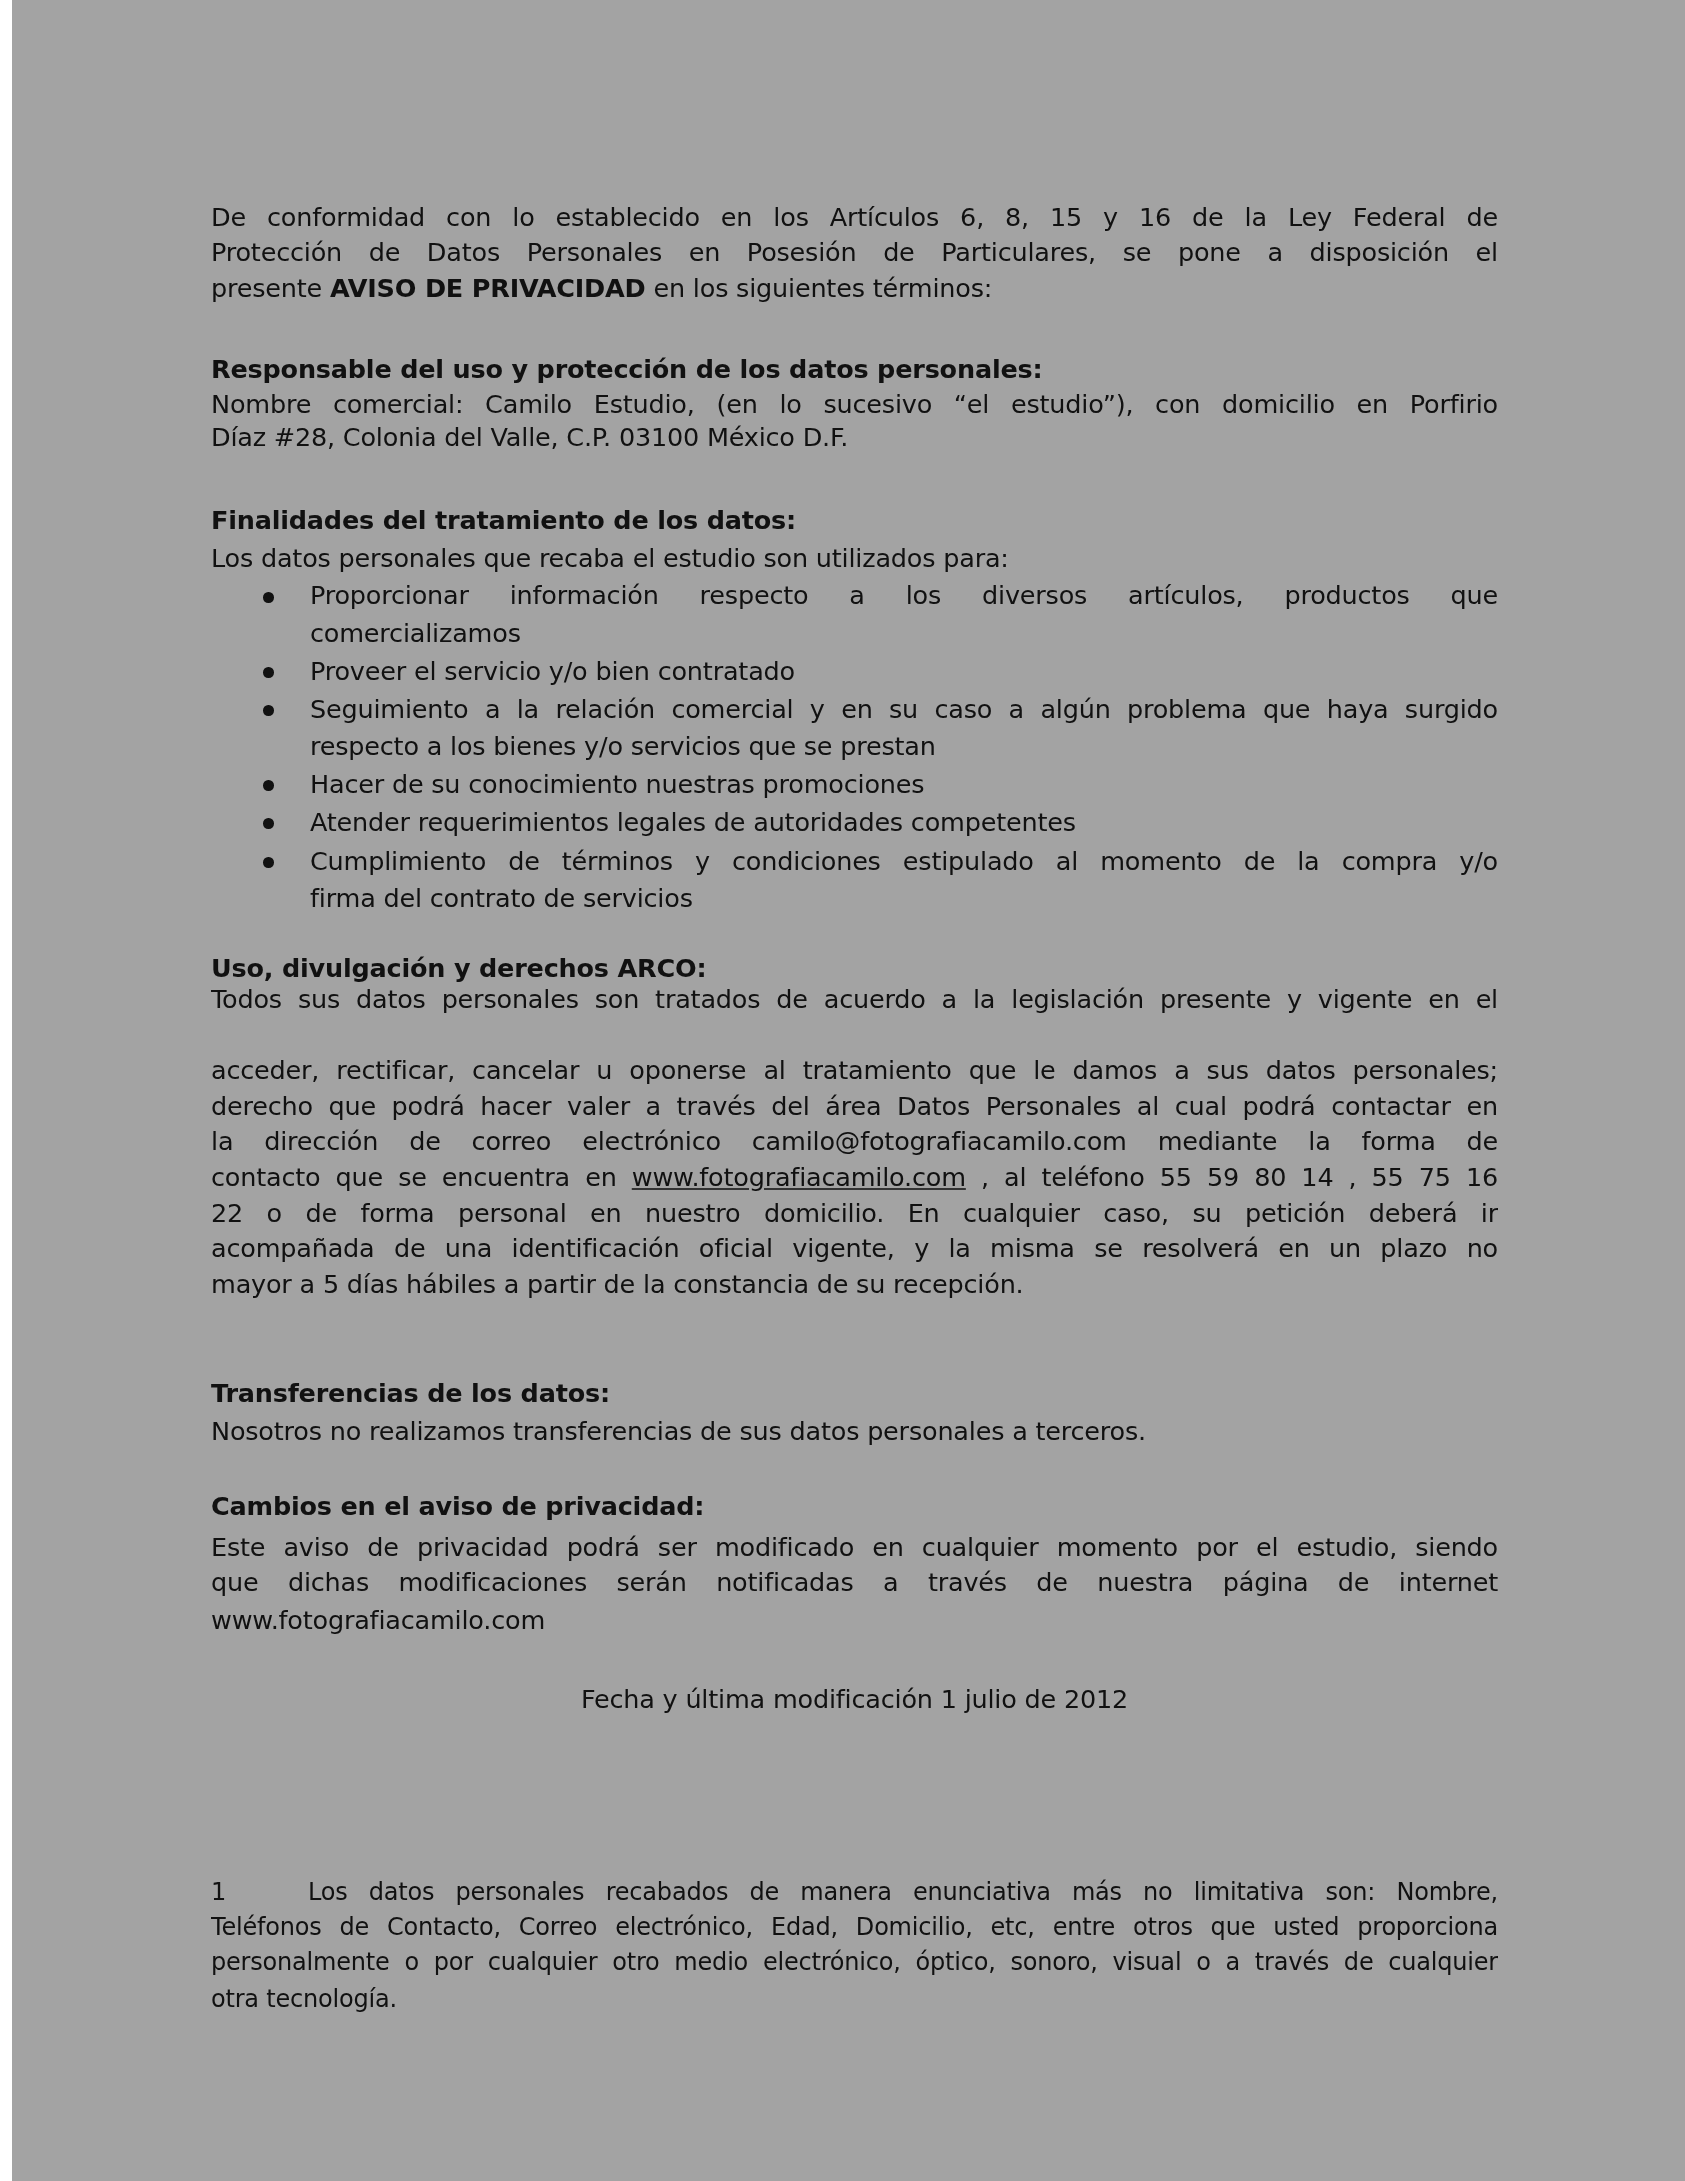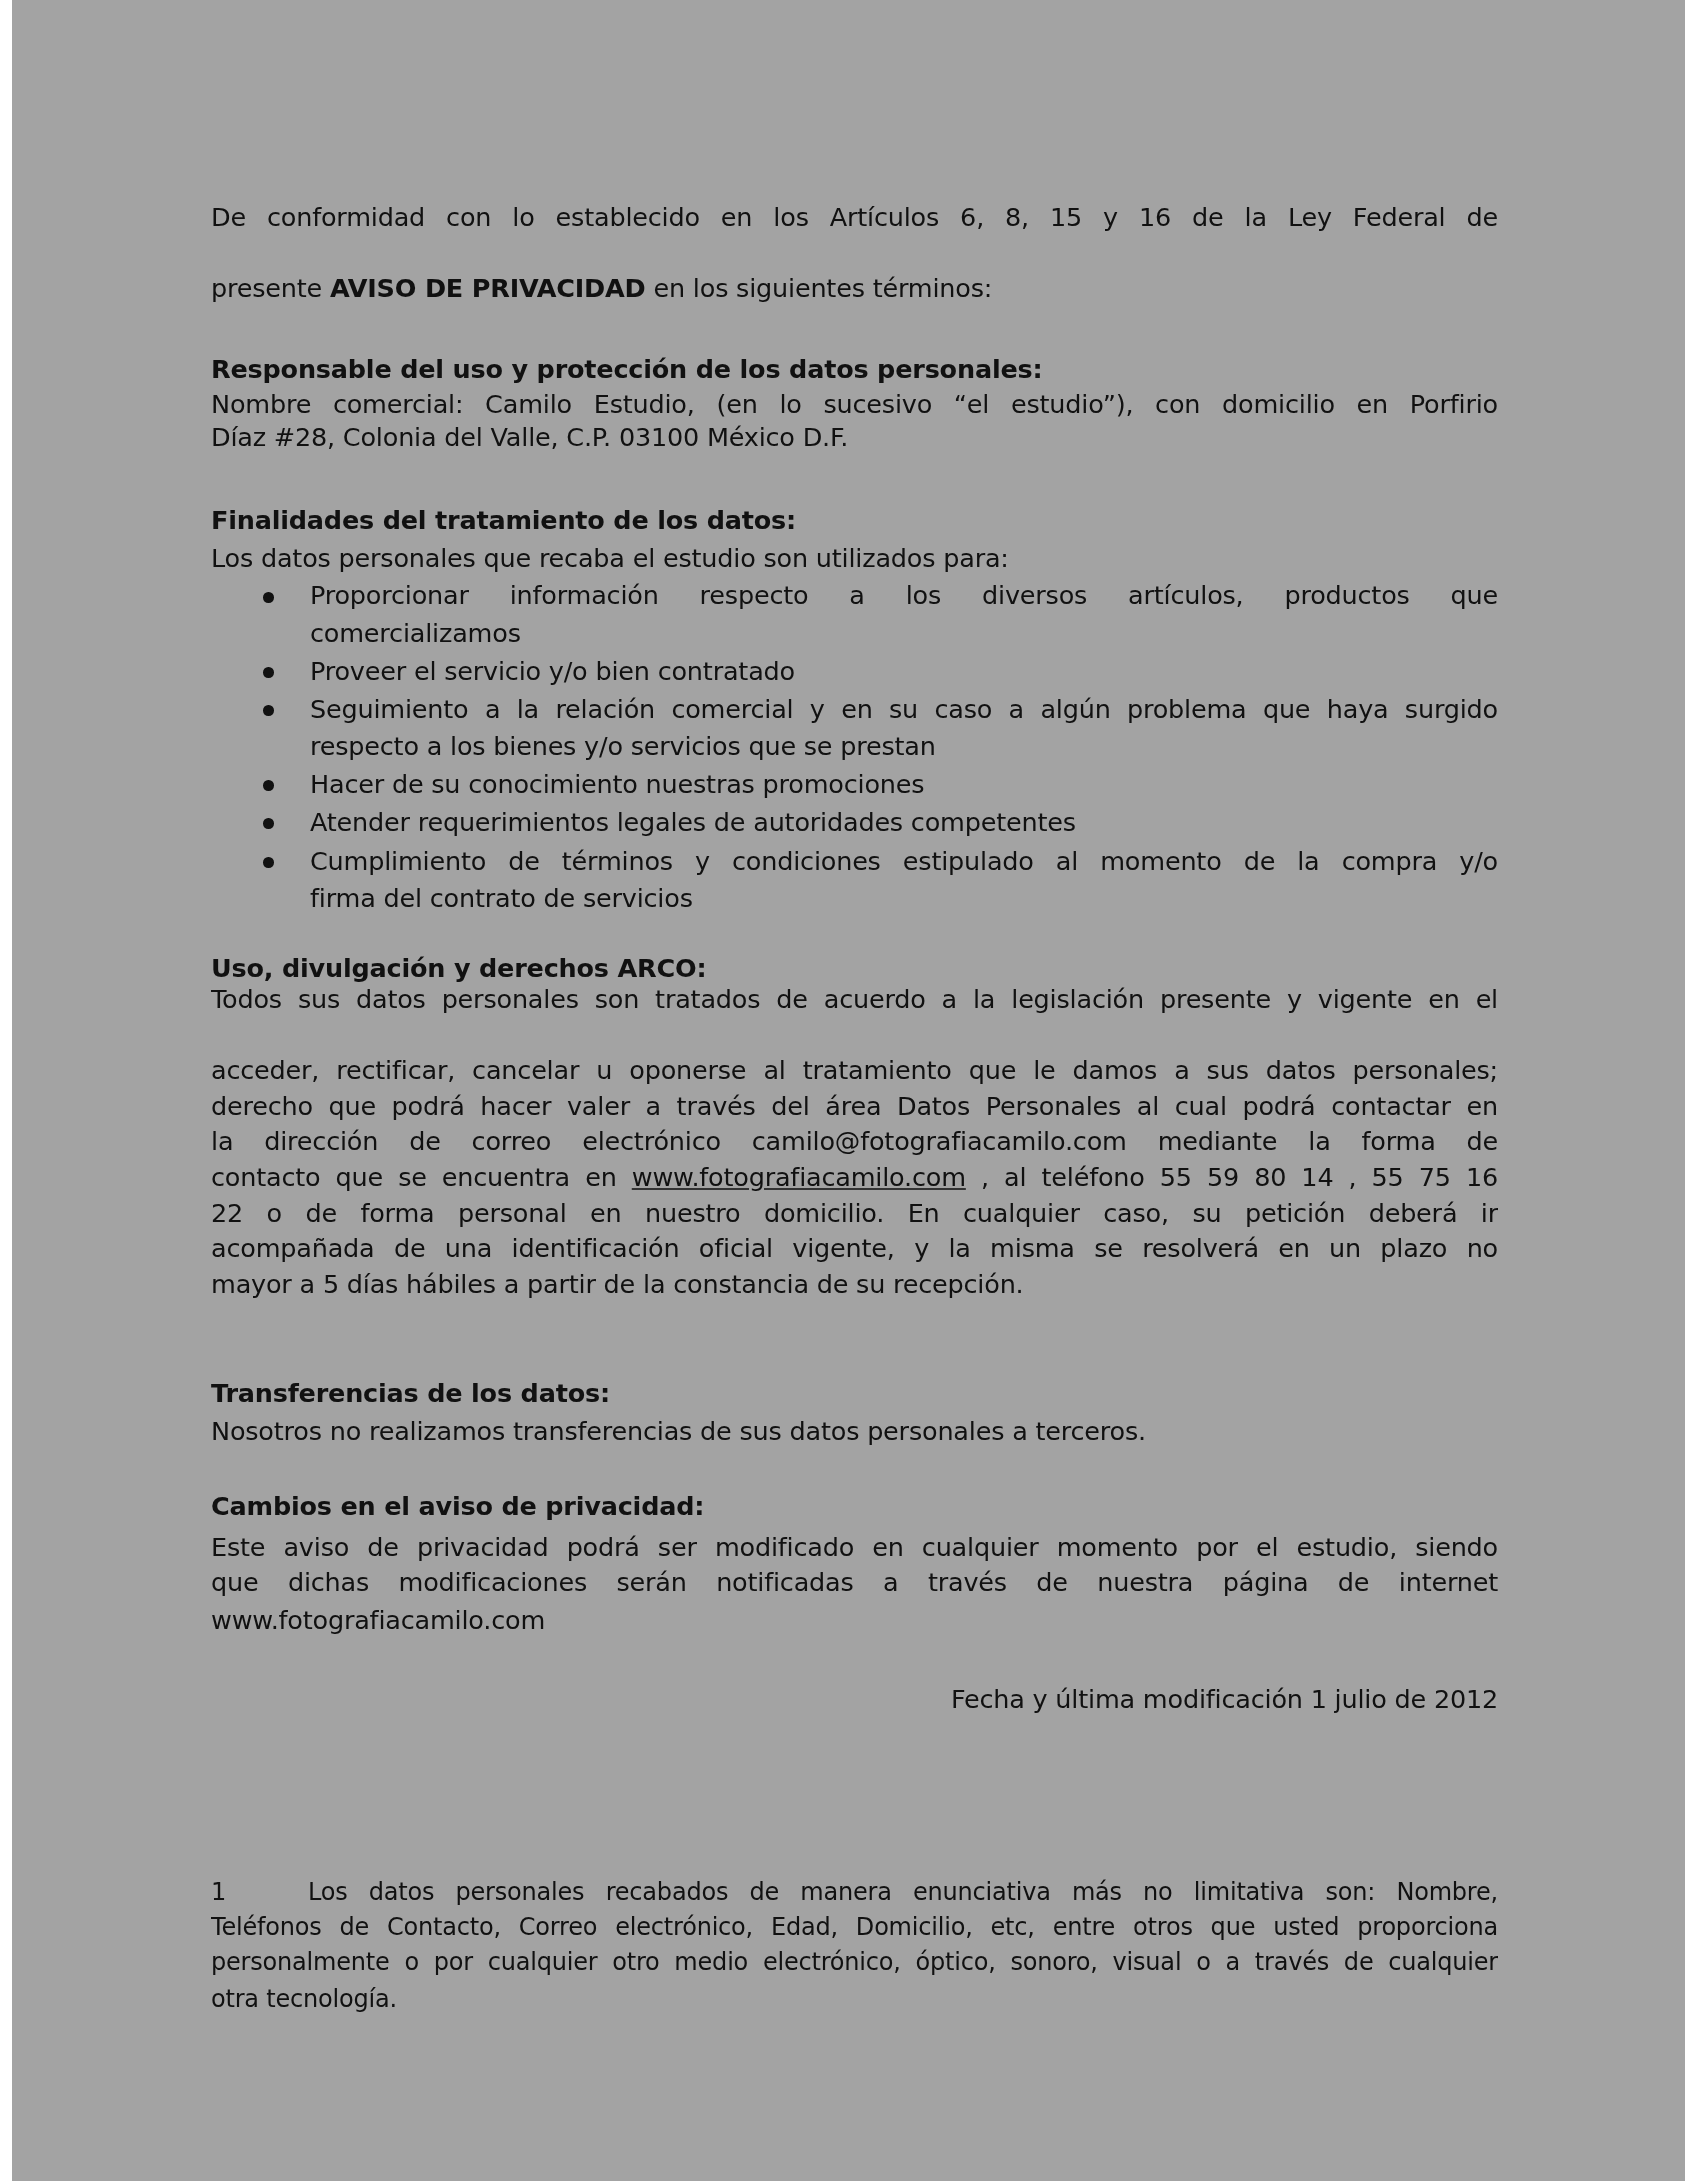--- a/index.html
+++ b/index.html
@@ -13,39 +13,40 @@
     line-height: 35px;
     font-family: "DejaVu Sans", sans-serif;
     font-size: 25.5px;
     color: #111;
     white-space: nowrap;
     letter-spacing: -0.2px;
   }
   .ln.just { text-align: justify; text-align-last: justify; white-space: normal; overflow: hidden; }
   .ln.bold { font-weight: bold; }
   .ln.item { left: 298px; width: 1188px; }
-  .ln.right { text-align: right; }
+  .ln.right { text-align: center; }
   .bullet {
     position: absolute;
     left: 251px;
     width: 10.5px; height: 10.5px;
     border-radius: 50%;
     background: #111;
   }
   .b { font-weight: bold; }
   .link { text-decoration: underline; text-decoration-color: #333; color: #111; }
   .fn { font-size: 24px; margin-top: 28px; }
   .fn-num { display: inline-block; width: 97px; }
 </style>
 </head>
 <body>
 
 <div class="page">
 
   <div class="ln just" style="top:200px">De conformidad con lo establecido en los Artículos 6, 8, 15 y 16 de la Ley Federal de</div>
+  <div class="ln just" style="top:235px">Protección de Datos Personales en Posesión de Particulares, se pone a disposición el</div>
   <div class="ln" style="top:271px"><span>presente </span><span class="b">AVISO DE PRIVACIDAD</span><span> en los siguientes términos:</span></div>
 
   <div class="ln bold" style="top:352px">Responsable del uso y protección de los datos personales:</div>
   <div class="ln just" style="top:387px">Nombre comercial: Camilo Estudio, (en lo sucesivo “el estudio”), con domicilio en Porfirio</div>
   <div class="ln" style="top:420px">Díaz #28, Colonia del Valle, C.P. 03100 México D.F.</div>
 
   <div class="ln bold" style="top:503px">Finalidades del tratamiento de los datos:</div>
   <div class="ln" style="top:541px">Los datos personales que recaba el estudio son utilizados para:</div>
 
   <span class="bullet" style="top:592px"></span>

